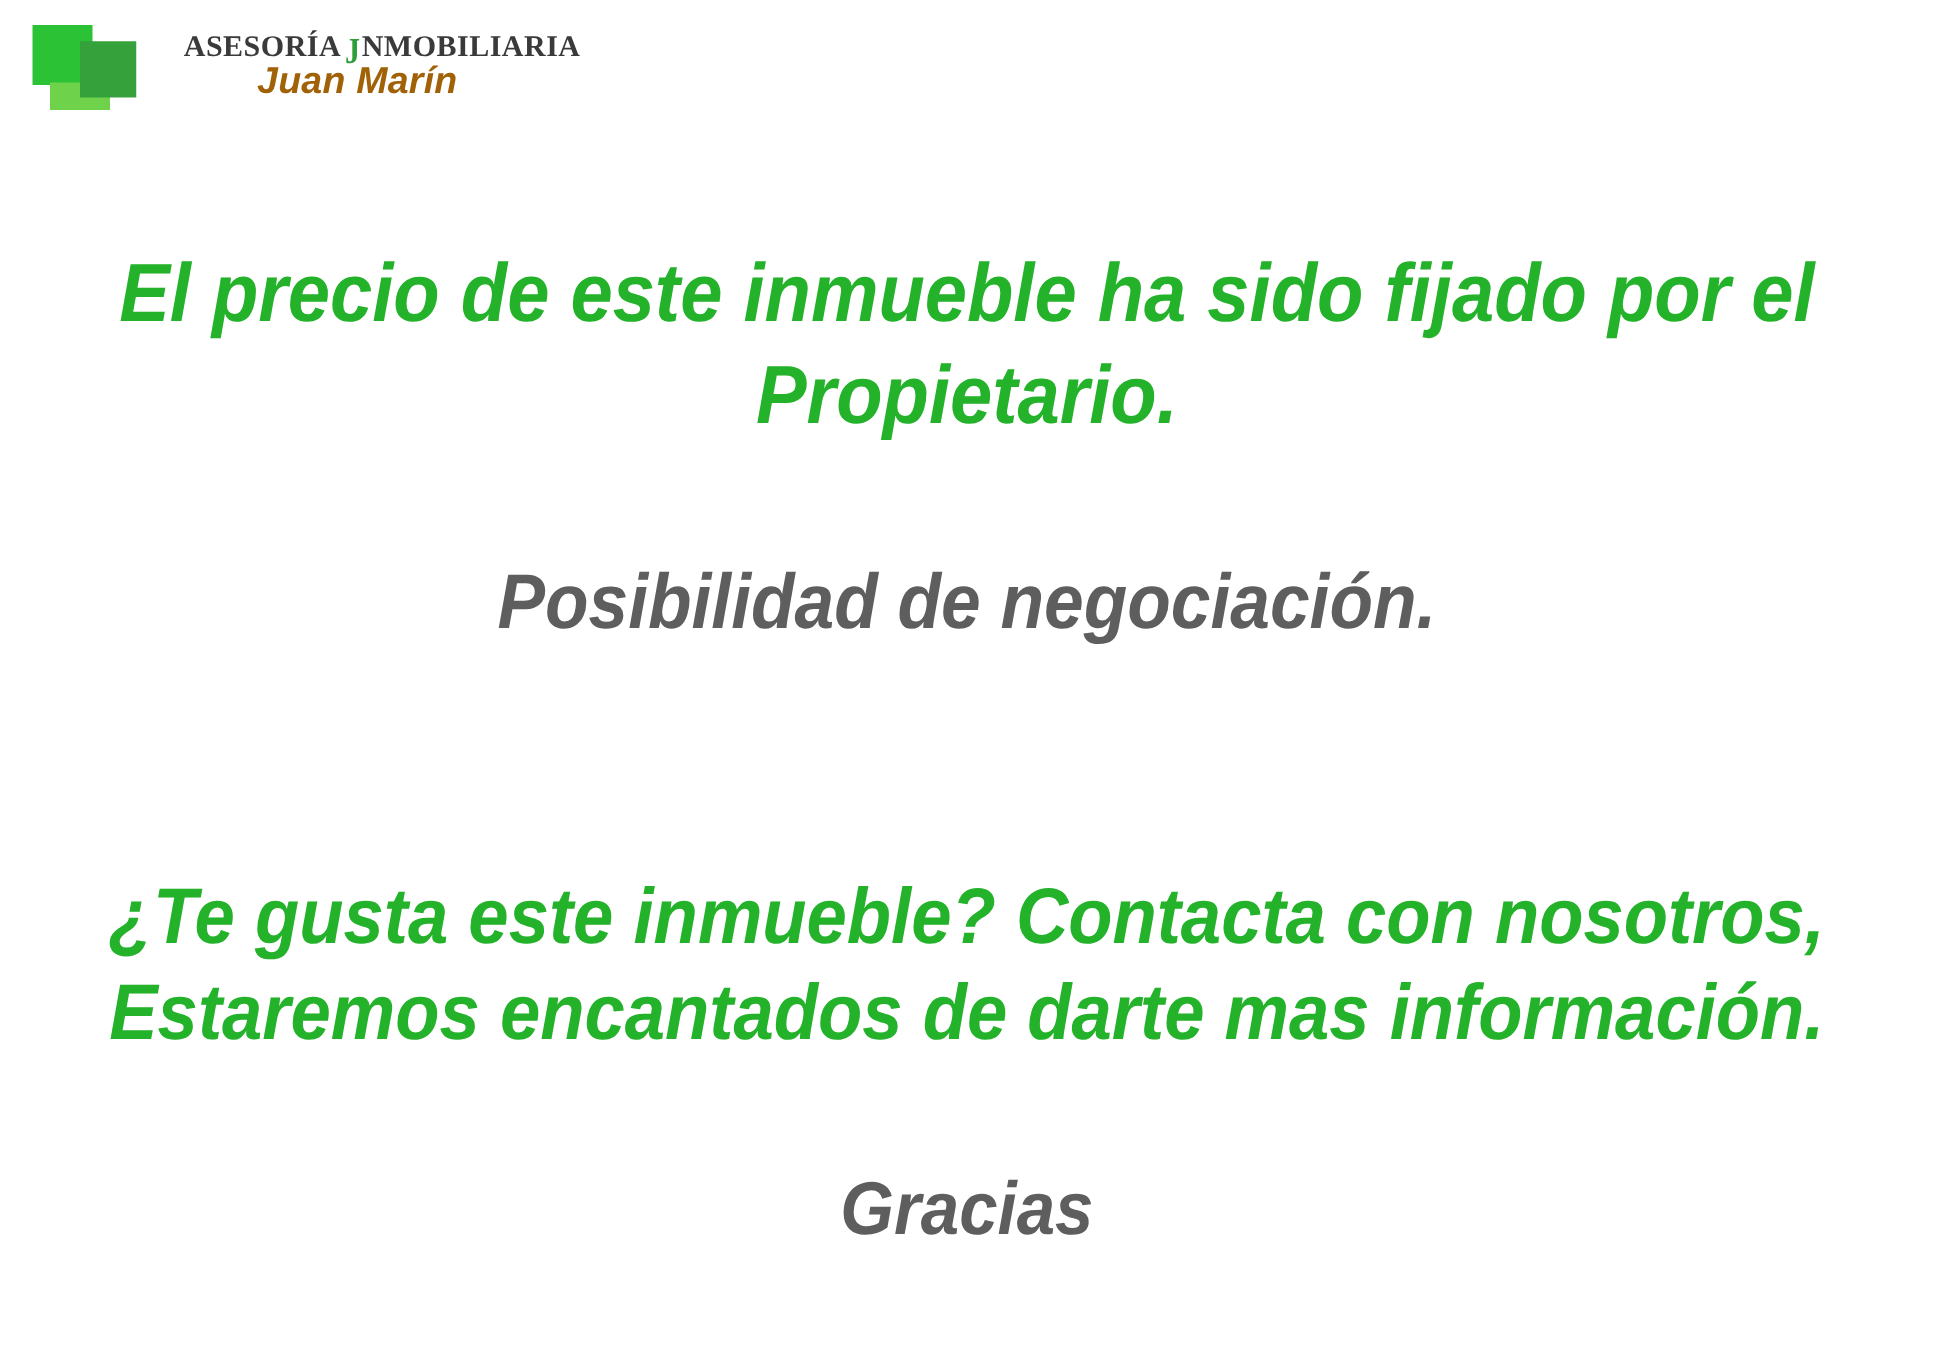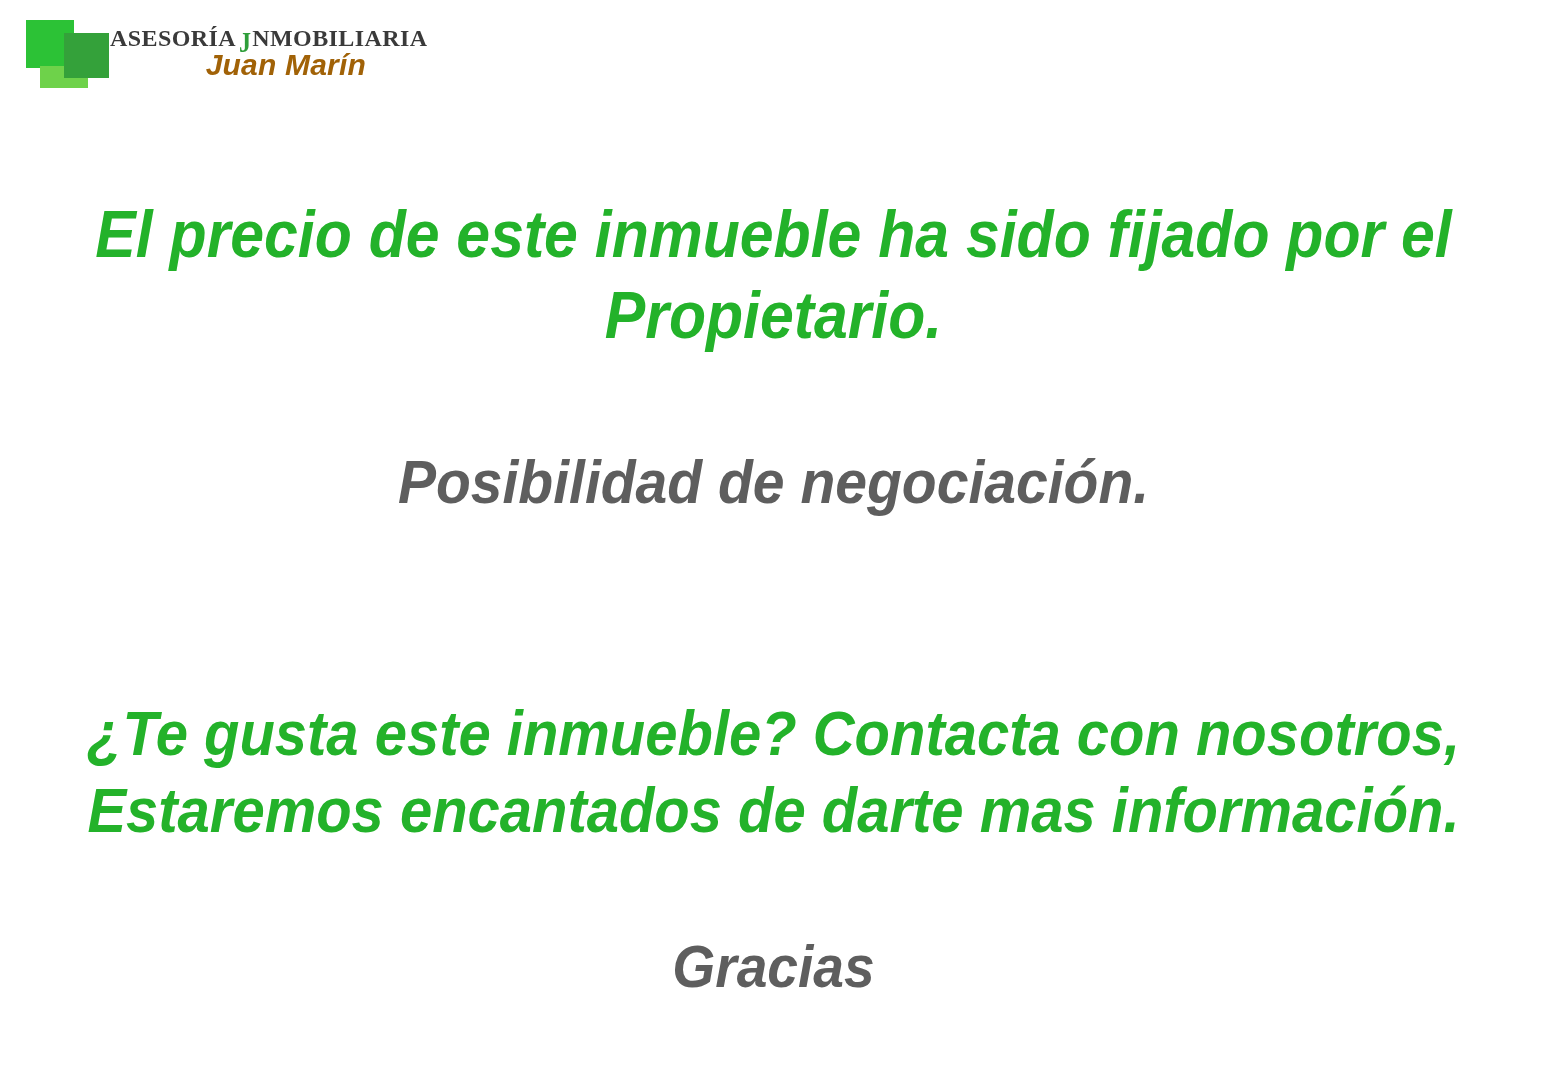--- a/index.html
+++ b/index.html
@@ -65,20 +65,21 @@
     height: 66px;
   }
   .logo-line1 {
     font-family: "Liberation Serif", serif;
     font-weight: bold;
     font-size: 24px;
     letter-spacing: 0.4px;
     color: #3a3a3a;
     white-space: nowrap;
     line-height: 1;
+    margin-left: 37px;
   }
   .logo-line1 .ini {
     color: #2e9e3a;
     font-family: "Liberation Serif", serif;
     font-weight: bold;
     font-style: normal;
     position: relative;
     display: inline-block;
     transform: scaleY(1.22) translateY(1px);
     transform-origin: top center;

